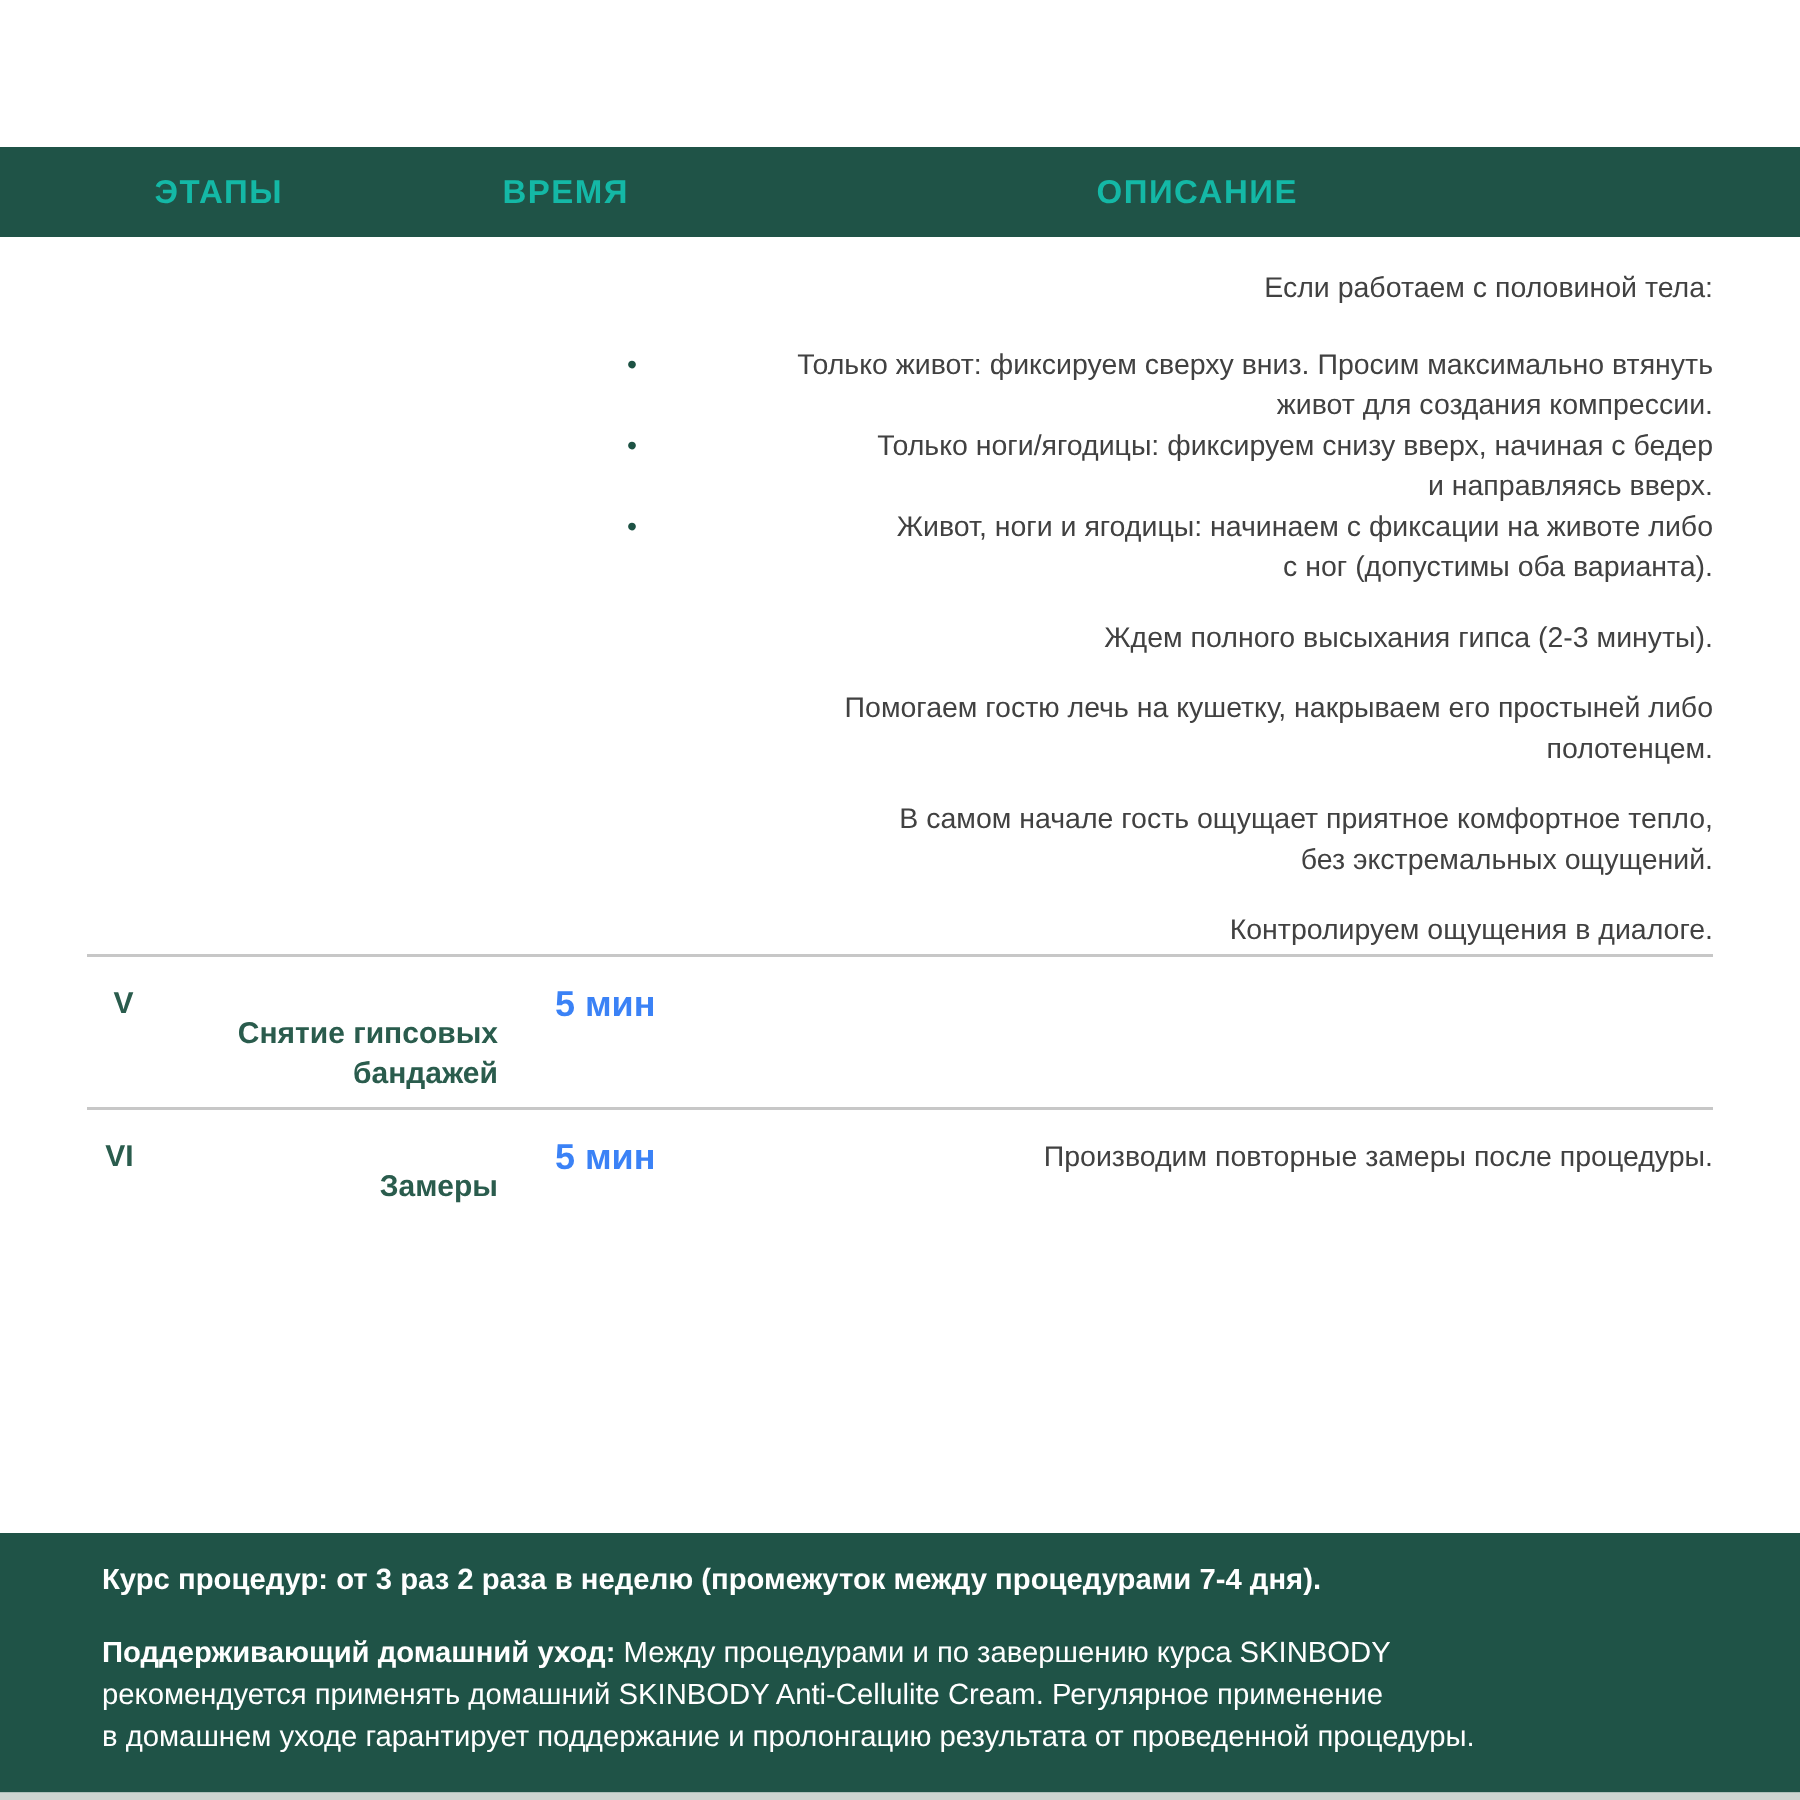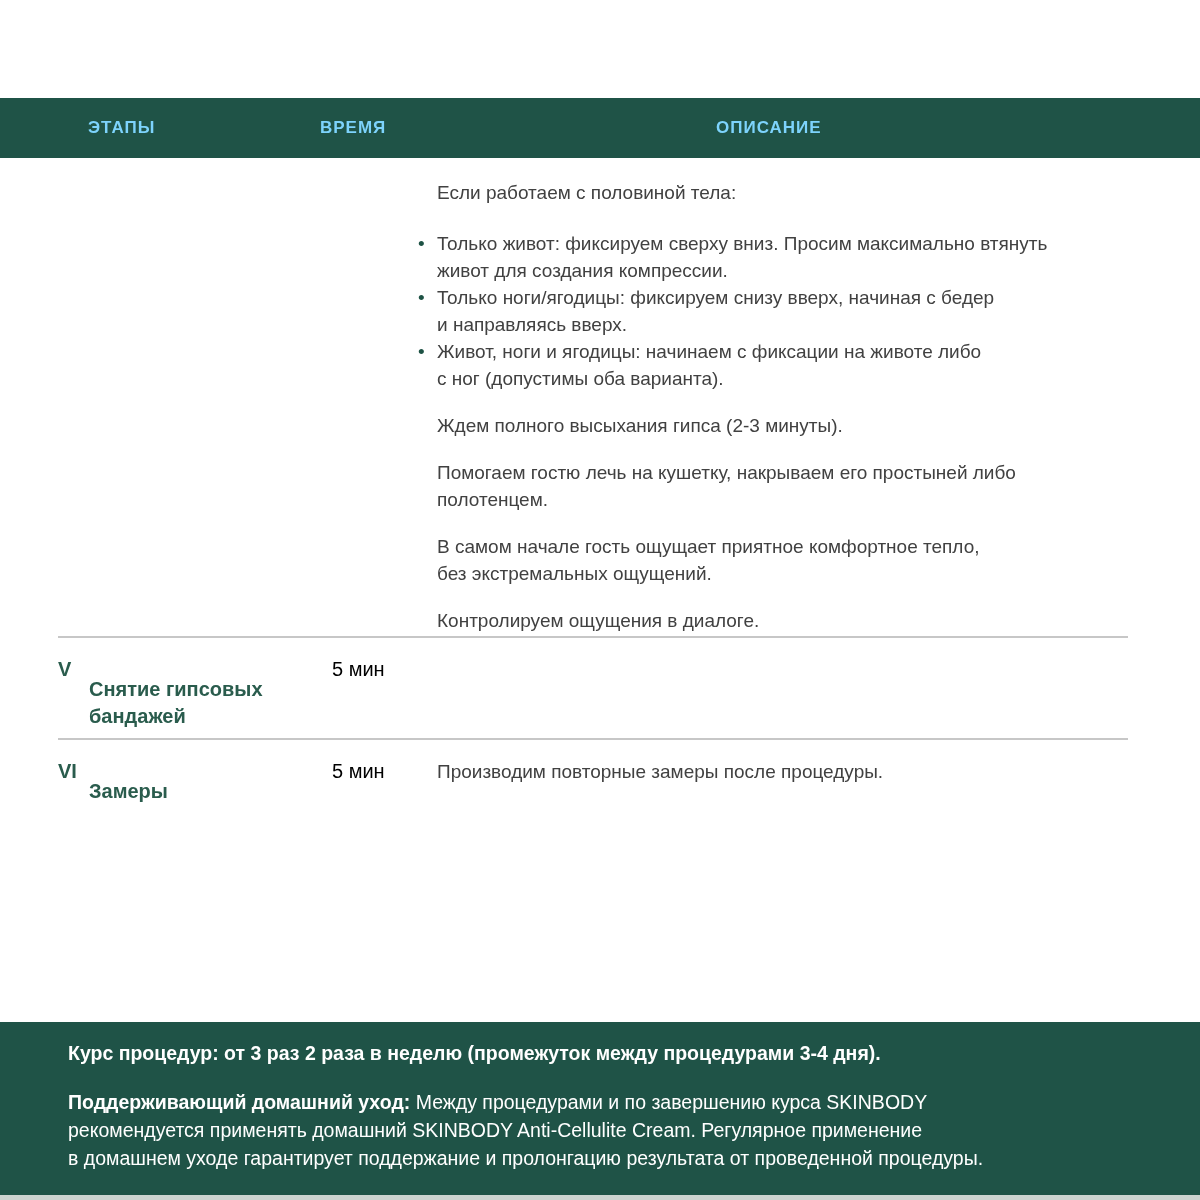--- a/index.html
+++ b/index.html
@@ -12,52 +12,52 @@
   }
 
   
   .topbar {
     position: absolute; top: 98px; left: 0;
     width: 100%; height: 60px;
     background: #1f5347;
   }
   .col-h {
     position: absolute; top: 50%; transform: translateY(-50%);
-    color: #7dd3fc; font-weight: bold; font-size: 17px;
-    letter-spacing: 1px; white-space: nowrap;
+    color: #14b8a6; font-weight: bold; font-size: 22px;
+    letter-spacing: 1px; white-space: nowrap; margin-left: 15px;
   }
   .col-h-stage { left: 88px; }
   .col-h-time  { left: 320px; }
   .col-h-desc  { left: 716px; }
 
   
   .table-body {
-    position: absolute; top: 158px; left: 58px; right: 72px;
+    position: absolute; top: 158px; left: 58px; right: 58px; text-align: right;
   }
   .row {
     display: grid;
     grid-template-columns: 274px 105px 1fr;
   }
   .row:first-child { padding-top: 21px; padding-bottom: 2px; }
   .row + .row { border-top: 2px solid #c7c7c7; padding-top: 18px; padding-bottom: 8px; }
 
   .cell-stage {
     display: grid;
     grid-template-columns: 31px 1fr;
     align-items: start;
   }
   .stage-num, .stage-name {
     font-size: 20px; font-weight: bold; line-height: 27px;
     color: #2a5c4d;
   }
   .stage-name { white-space: pre-line; margin-top: 20px; }
 
   .cell-time {
-    font-size: 20px; font-weight: normal; line-height: 27px;
-    color: #000000;
+    font-size: 24px; font-weight: bold; line-height: 27px;
+    color: #3b82f6;
   }
 
   .cell-desc { color: #414141; font-size: 19px; }
   .cell-desc p {
     margin: 0; line-height: 27px; white-space: pre-line;
   }
   .cell-desc p + p, .cell-desc ul + p { margin-top: 20px; }
   .cell-desc ul {
     margin: 24px 0 0 0; padding: 0; list-style: none;
   }
@@ -143,19 +143,19 @@
       <span class="stage-name">Замеры</span>
     </div>
     <div class="cell-time">5 мин</div>
     <div class="cell-desc">
         <p>Производим повторные замеры после процедуры.</p>
       </div>
   </section>
 </main>
 
 <footer class="footer">
-  <p class="footer-course">Курс процедур: от 3 раз 2 раза в неделю (промежуток между процедурами 3-4 дня).</p>
+  <p class="footer-course">Курс процедур: от 3 раз 2 раза в неделю (промежуток между процедурами 7-4 дня).</p>
   <p class="footer-home"><strong>Поддерживающий домашний уход:</strong> <span class="home-text">Между процедурами и по завершению курса SKINBODY
 рекомендуется применять домашний SKINBODY Anti-Cellulite Cream. Регулярное применение
 в домашнем уходе гарантирует поддержание и пролонгацию результата от проведенной процедуры.</span></p>
 </footer>
 
 <div class="bottom-strip"></div>
 
 </body></html>

